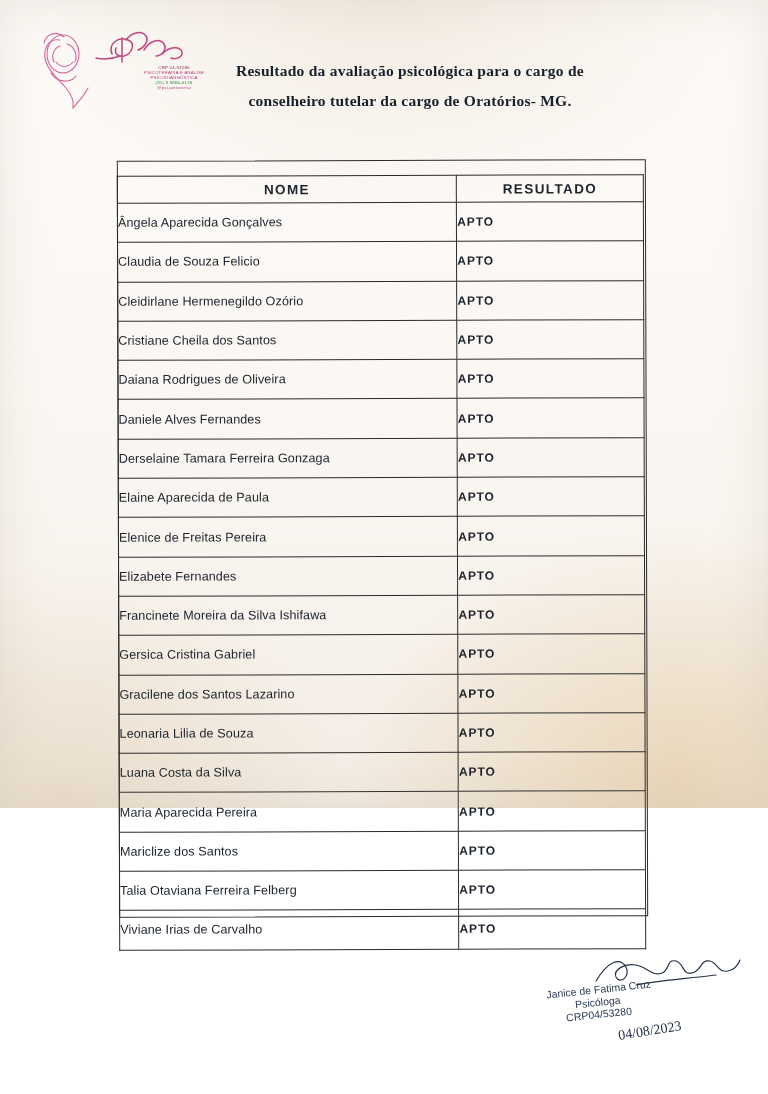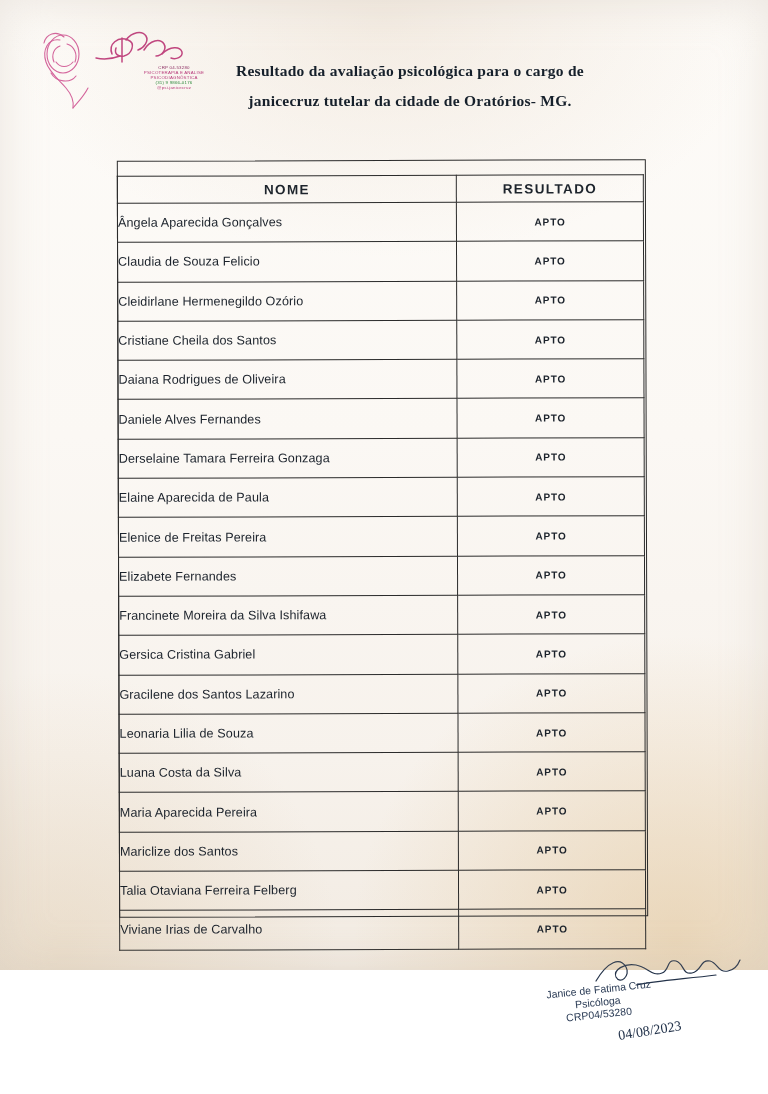--- a/index.html
+++ b/index.html
@@ -10,21 +10,21 @@
     width: 768px;
     height: 1094px;
     font-family: "Liberation Sans", sans-serif;
     background: #ffffff;
     overflow: hidden;
   }
 
   .page {
     position: relative;
     width: 768px;
-    height: 970px;
+    height: 808px;
     background:
       radial-gradient(ellipse 60% 45% at 88% 97%, rgba(226,196,150,0.55) 0%, rgba(226,196,150,0.0) 70%),
       radial-gradient(ellipse 50% 40% at 8% 98%, rgba(222,200,168,0.40) 0%, rgba(222,200,168,0) 72%),
       radial-gradient(ellipse 70% 35% at 50% 2%, rgba(236,224,210,0.55) 0%, rgba(236,224,210,0) 70%),
       linear-gradient(180deg, #fdfbf8 0%, #fbf8f4 45%, #f7f2ec 78%, #f2ebe2 100%);
   }
 
   
   .page::after {
     content: "";
@@ -130,25 +130,25 @@
     font-size: 12.6px;
     color: #1b222b;
     padding-left: 12px;
     letter-spacing: 0.1px;
     border-top: none;
     border-bottom: 1px solid #2b2b2b;
     white-space: nowrap;
   }
   td.res-cell {
     font-family: "Liberation Sans", sans-serif;
-    font-size: 10px;
+    font-size: 12px;
     font-weight: bold;
     letter-spacing: 0.9px;
     color: #1b222b;
-    text-align: center;
+    text-align: left;
     border: none;
     border-left: 1px solid #2b2b2b;
   }
   tbody tr:last-child td.name-cell { border-bottom: 1px solid #2b2b2b; }
 
   
   .table-frame {
     position: absolute;
     left: 118px;
     top: 160px;
@@ -246,21 +246,21 @@
       <div class="dark">CRP 04-53280</div>
       <div>PSICOTERAPIA E ANÁLISE</div>
       <div>PSICODIAGNÓSTICA</div>
       <div class="green">(31) 9 9866-0176</div>
       <div>@psi.janicecruz</div>
     </div>
   </div>
 
   <div class="title-block">
     <div class="title-line">Resultado da avaliação psicológica para o cargo de</div>
-    <div class="title-line">janicecruz tutelar da cidade de Oratórios- MG.</div>
+    <div class="title-line">conselheiro tutelar da cargo de Oratórios- MG.</div>
   </div>
 
   <div class="table-wrap">
     <table class="results">
       <colgroup>
         <col class="c-name">
         <col class="c-res">
       </colgroup>
       <thead>
         <tr>

